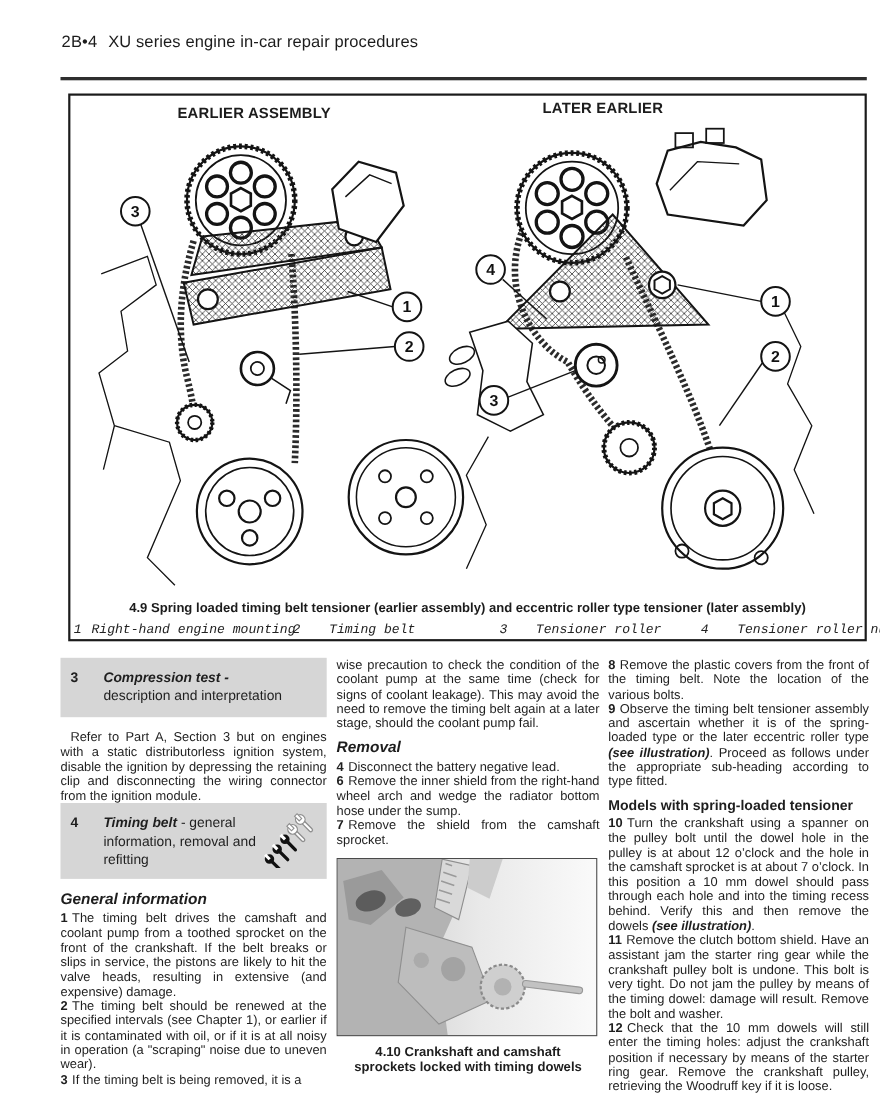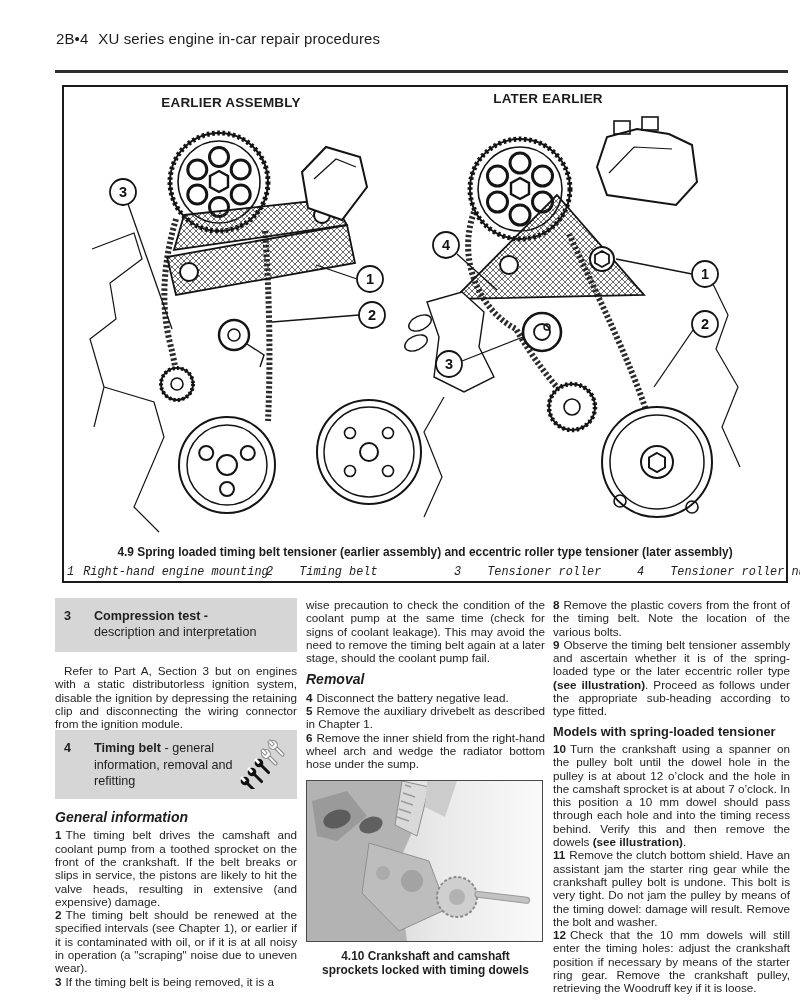--- a/index.html
+++ b/index.html
@@ -26,21 +26,21 @@
   .legend-item.first .llab{margin-left:9px;}
 
   
   .col{position:absolute;top:598px;font-size:11.7px;line-height:13.3px;text-align:justify;color:#1e1e1e;}
   .col-left{left:55px;width:242px;}
   .col-middle{left:306px;width:239px;}
   .col-right{left:553px;width:237px;}
   .para{margin:0;}
   .para.indent{text-indent:9px;}
   .num{font-weight:bold;padding-right:4px;}
-  .b{font-weight:bold;}
+  .b{font-weight:bold;font-style:italic;}
   .section-box{background:#d6d6d6;display:flex;position:relative;padding:10px 10px 10px 9px;margin:0 0 12px 0;font-size:12.6px;line-height:16.2px;box-sizing:border-box;min-height:54px;}
   .sec-num{font-weight:bold;width:30px;flex:none;}
   .sec-body{flex:1;}
   .spanner-icon{position:absolute;right:8px;top:7px;}
   .h-italic{font-style:italic;font-weight:bold;font-size:14px;margin:9px 0 4px 0;text-align:left;}
   .h-bold{font-weight:bold;font-size:12.8px;margin:7px 0 4px 0;text-align:left;}
 
   
   .photo-fig{margin-top:9px;}
   .photo-frame{width:237px;height:162px;border:1px solid #4a4a4a;box-sizing:border-box;overflow:hidden;}
@@ -289,22 +289,22 @@
       <p class="para"><span class="num">2</span><span>The timing belt should be renewed at the specified intervals (see Chapter 1), or earlier if it is contaminated with oil, or if it is at all noisy in operation (a "scraping" noise due to uneven wear).</span></p>
       <p class="para"><span class="num">3</span><span>If the timing belt is being removed, it is a</span></p>
     </div>
   </div>
 
 <div class="col col-middle">
   <div>
       <p class="para"><span>wise precaution to check the condition of the coolant pump at the same time (check for signs of coolant leakage). This may avoid the need to remove the timing belt again at a later stage, should the coolant pump fail.</span></p>
       <div class="h-italic">Removal</div>
       <p class="para"><span class="num">4</span><span>Disconnect the battery negative lead.</span></p>
-      <p class="para"><span class="num">5</span><span>Remove the auxiliary drivebelt as described in Chapter 1.</span></p>
       <p class="para"><span class="num">6</span><span>Remove the inner shield from the right-hand wheel arch and wedge the radiator bottom hose under the sump.</span></p>
+      <p class="para"><span class="num">7</span><span>Remove the shield from the camshaft sprocket.</span></p>
     </div>
   <div class="photo-fig">
     <div class="photo-frame">
       <svg width="235" height="160" viewBox="0 0 235 160">
         <defs>
           <linearGradient id="pg" x1="0" y1="0" x2="1" y2="0">
             <stop offset="0" stop-color="#c6c6c6"></stop>
             <stop offset="0.55" stop-color="#e9e9e9"></stop>
             <stop offset="1" stop-color="#fafafa"></stop>
           </linearGradient>

